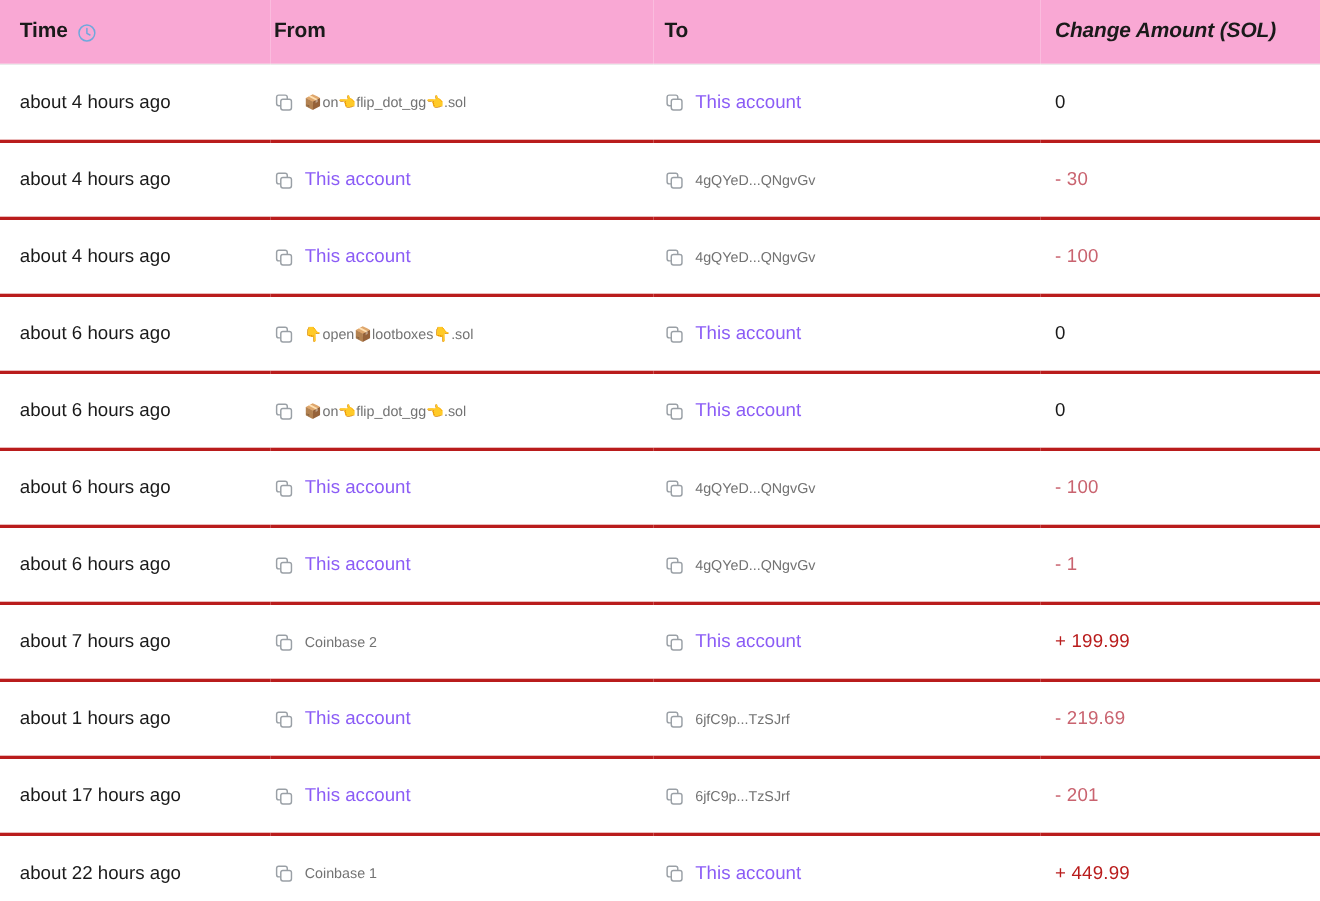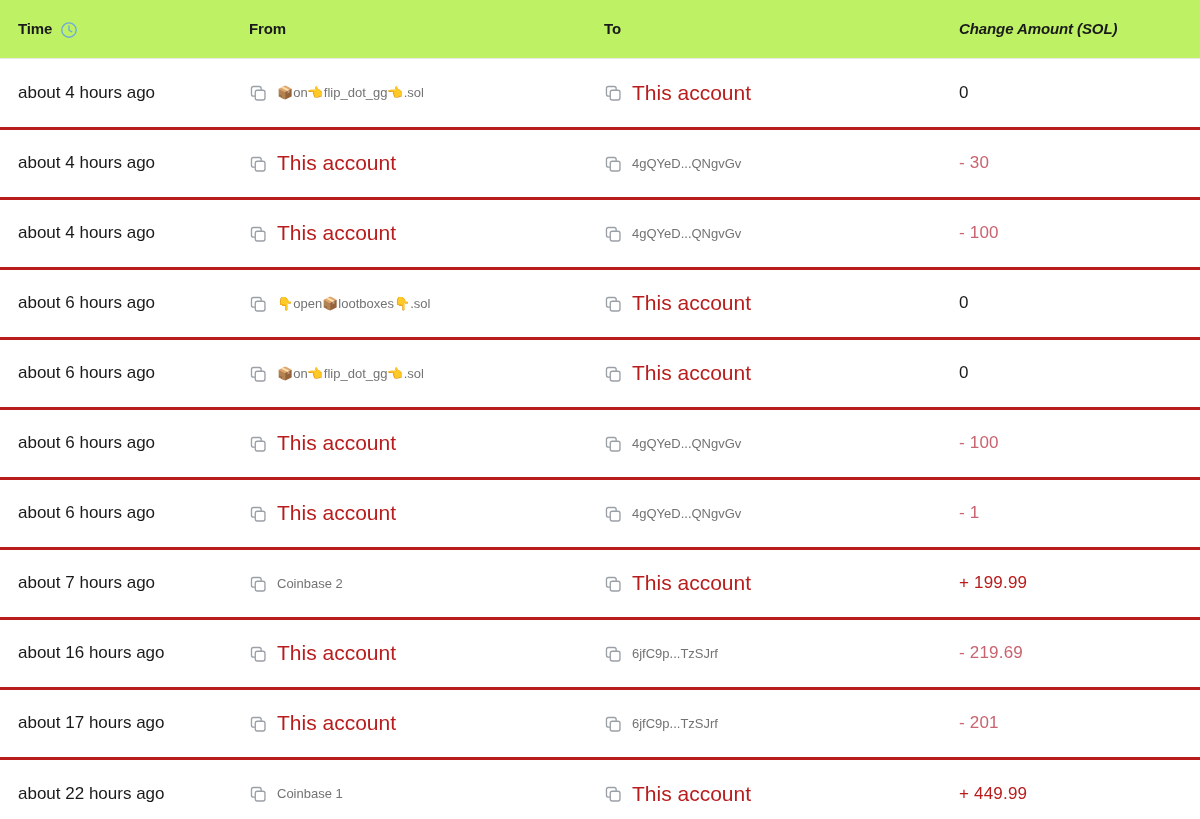--- a/index.html
+++ b/index.html
@@ -15,27 +15,27 @@
   }
 
   .txn-table {
     width: 1200px;
     border-collapse: collapse;
     table-layout: fixed;
   }
 
   
   .txn-table thead th {
-    background: #bef264;
+    background: #f9a8d4;
     border-bottom: 1px solid #e8e8e8;
     height: 58px;
     padding: 0 0 0 0;
     text-align: left;
     vertical-align: middle;
-    font-size: 15px;
+    font-size: 19px;
     font-weight: bold;
     color: #1a1a1a;
     letter-spacing: -0.1px;
     white-space: nowrap;
   }
   .col-time   { width: 246px; }
   .col-from   { width: 348px; }
   .col-to     { width: 352px; }
   .col-amount { width: 254px; }
 
@@ -92,22 +92,22 @@
     height: 19px;
     flex: 0 0 19px;
     line-height: 0;
     position: relative;
     top: 1px;
     cursor: pointer;
   }
   .copy-icon svg { display: block; }
 
   .acct-plain {
-    color: #b91c1c;
-    font-size: 21px;
+    color: #8b5cf6;
+    font-size: 17px;
   }
   .acct-link {
     color: #737373;
     font-size: 13px;
     text-decoration: none;
     cursor: pointer;
   }
 
   .amt { font-size: 17px; letter-spacing: 0.2px; }
   .amt.zero { color: #1a1a1a; }
@@ -417,21 +417,21 @@
         </td>
         <td class="col-amount">
           <div class="cell-inner">
             <span class="amt pos">+ 199.99</span>
           </div>
         </td>
       </tr>
       <tr>
         <td class="col-time">
           <div class="cell-inner">
-            <span class="time-text">about 16 hours ago</span>
+            <span class="time-text">about 1 hours ago</span>
           </div>
         </td>
         <td class="col-from">
           <div class="cell-inner">
             <span class="copy-icon">
               <svg width="19" height="19" viewBox="0 0 20 20" fill="none">
                 <rect x="2.6" y="2.6" width="10.2" height="10.2" rx="2.1" stroke="#9aa0a6" stroke-width="1.4"></rect>
                 <rect x="6.6" y="6.6" width="10.2" height="10.2" rx="2.1" fill="#ffffff" stroke="#9aa0a6" stroke-width="1.4"></rect>
               </svg>
             </span>

